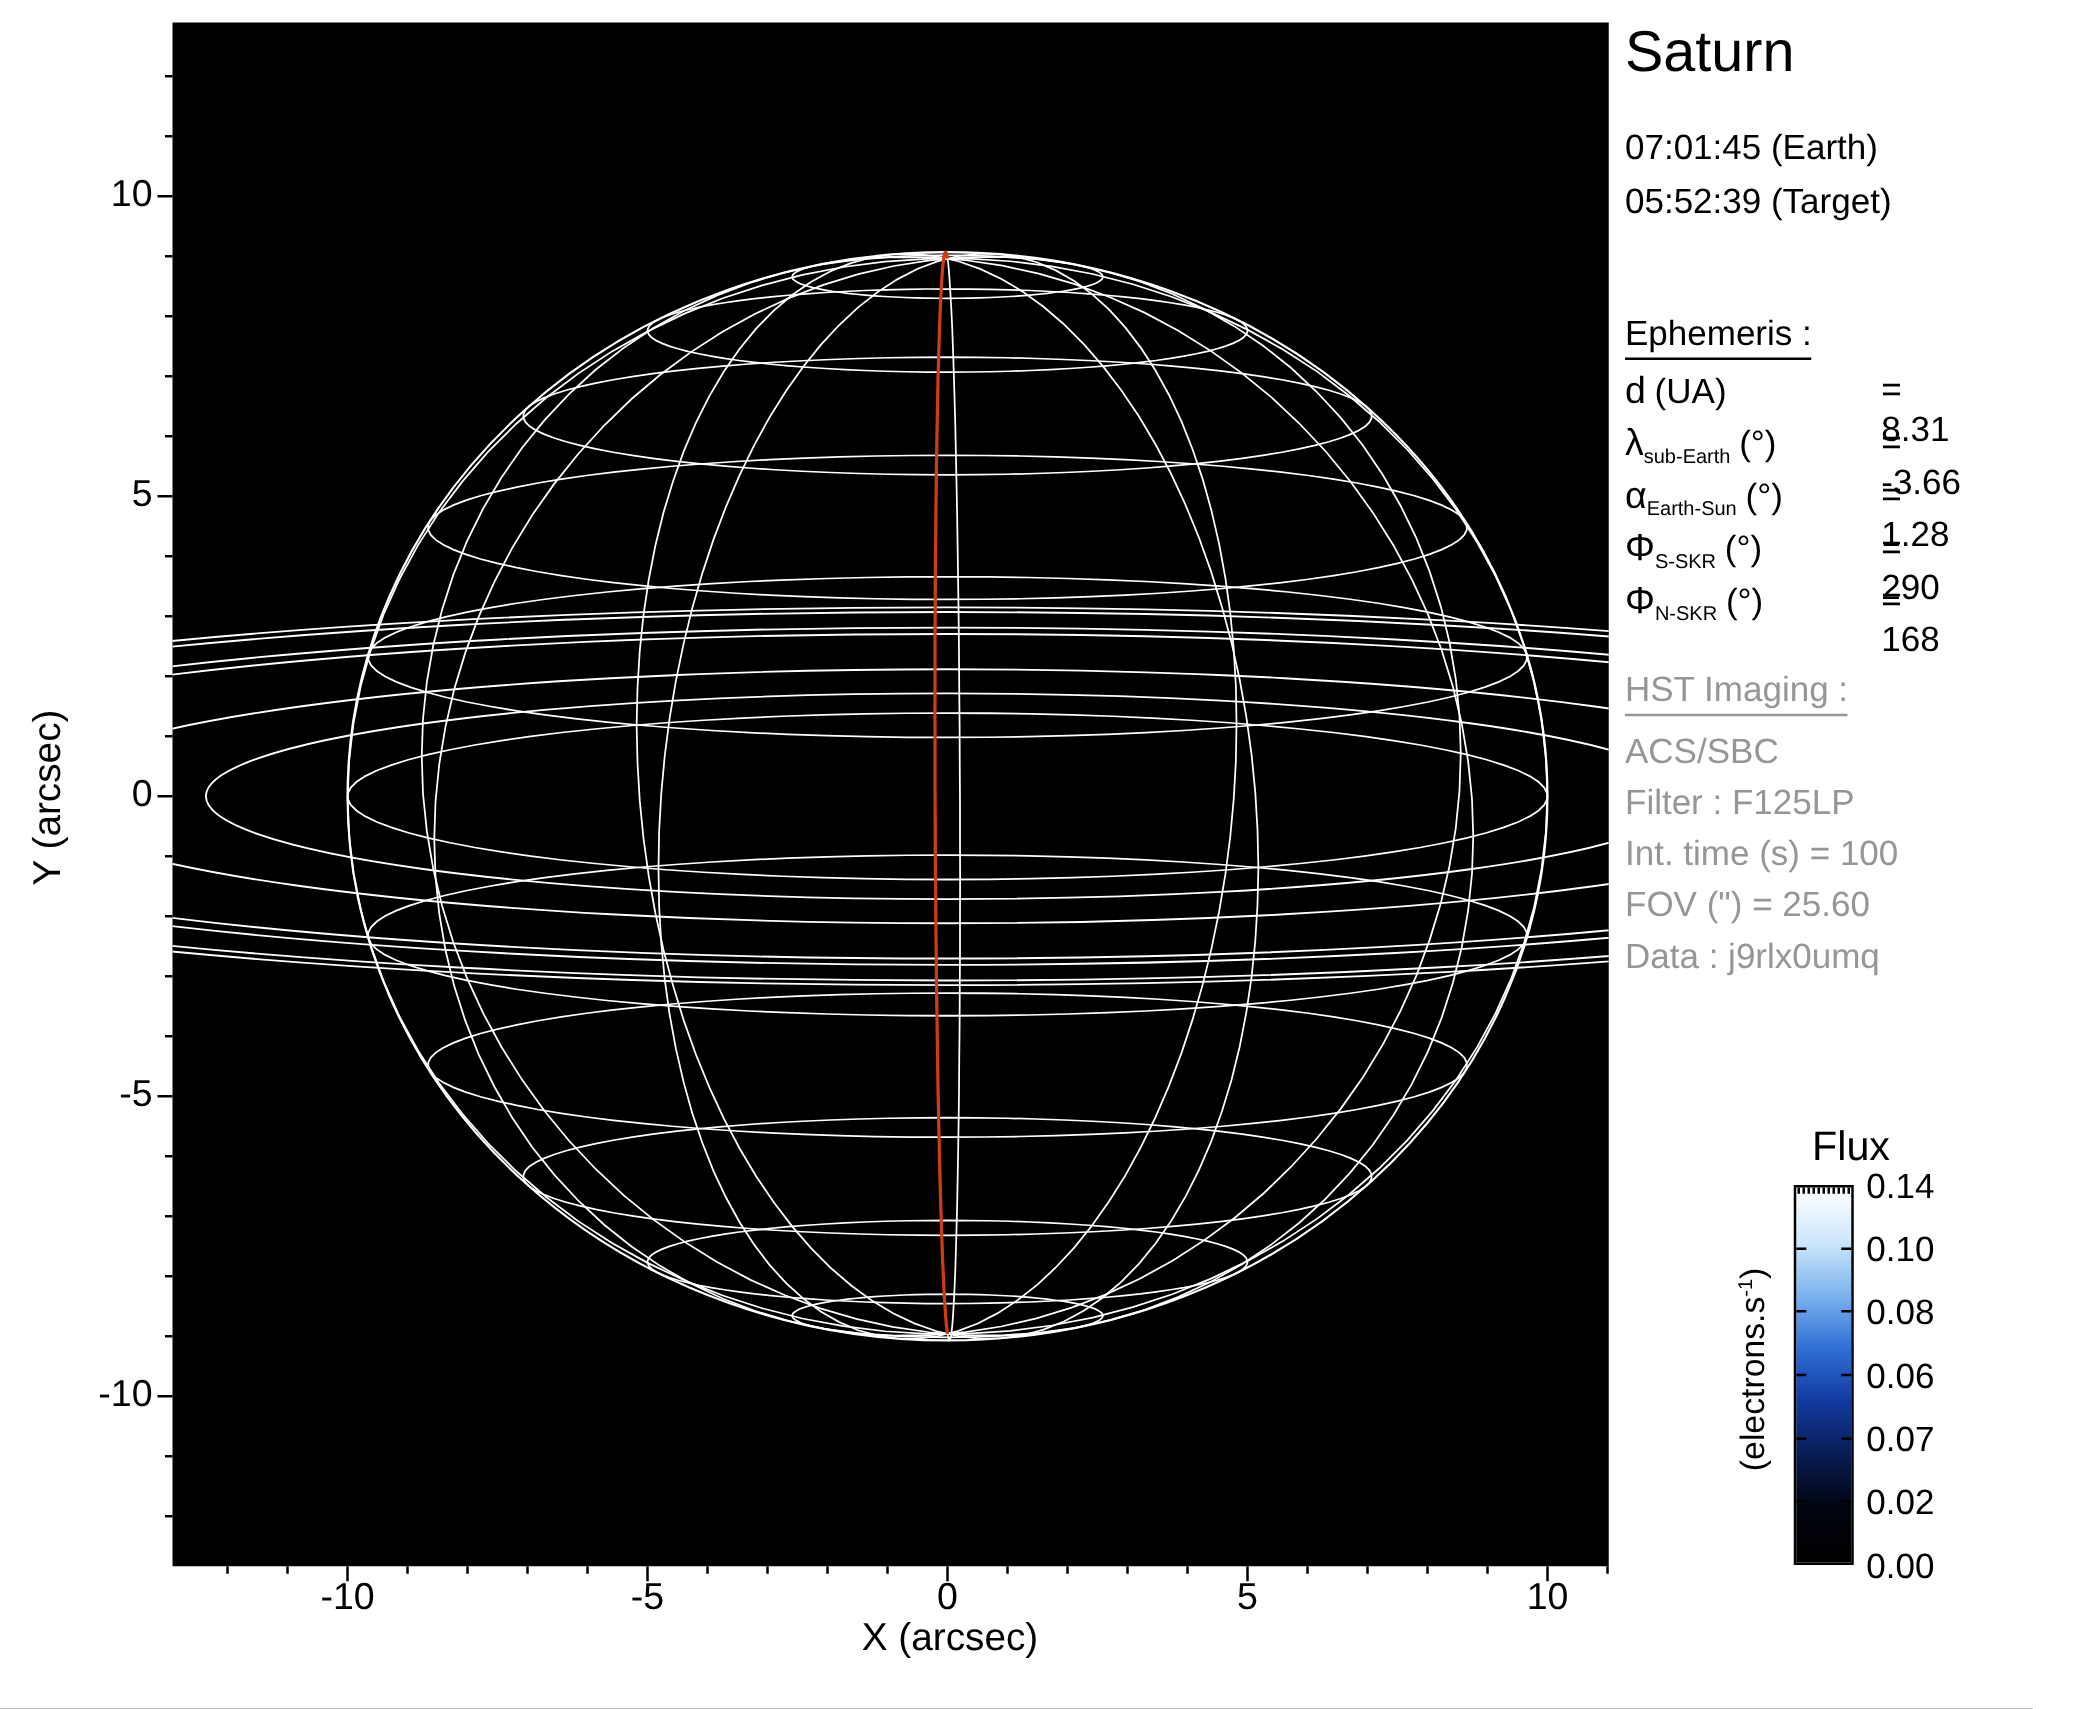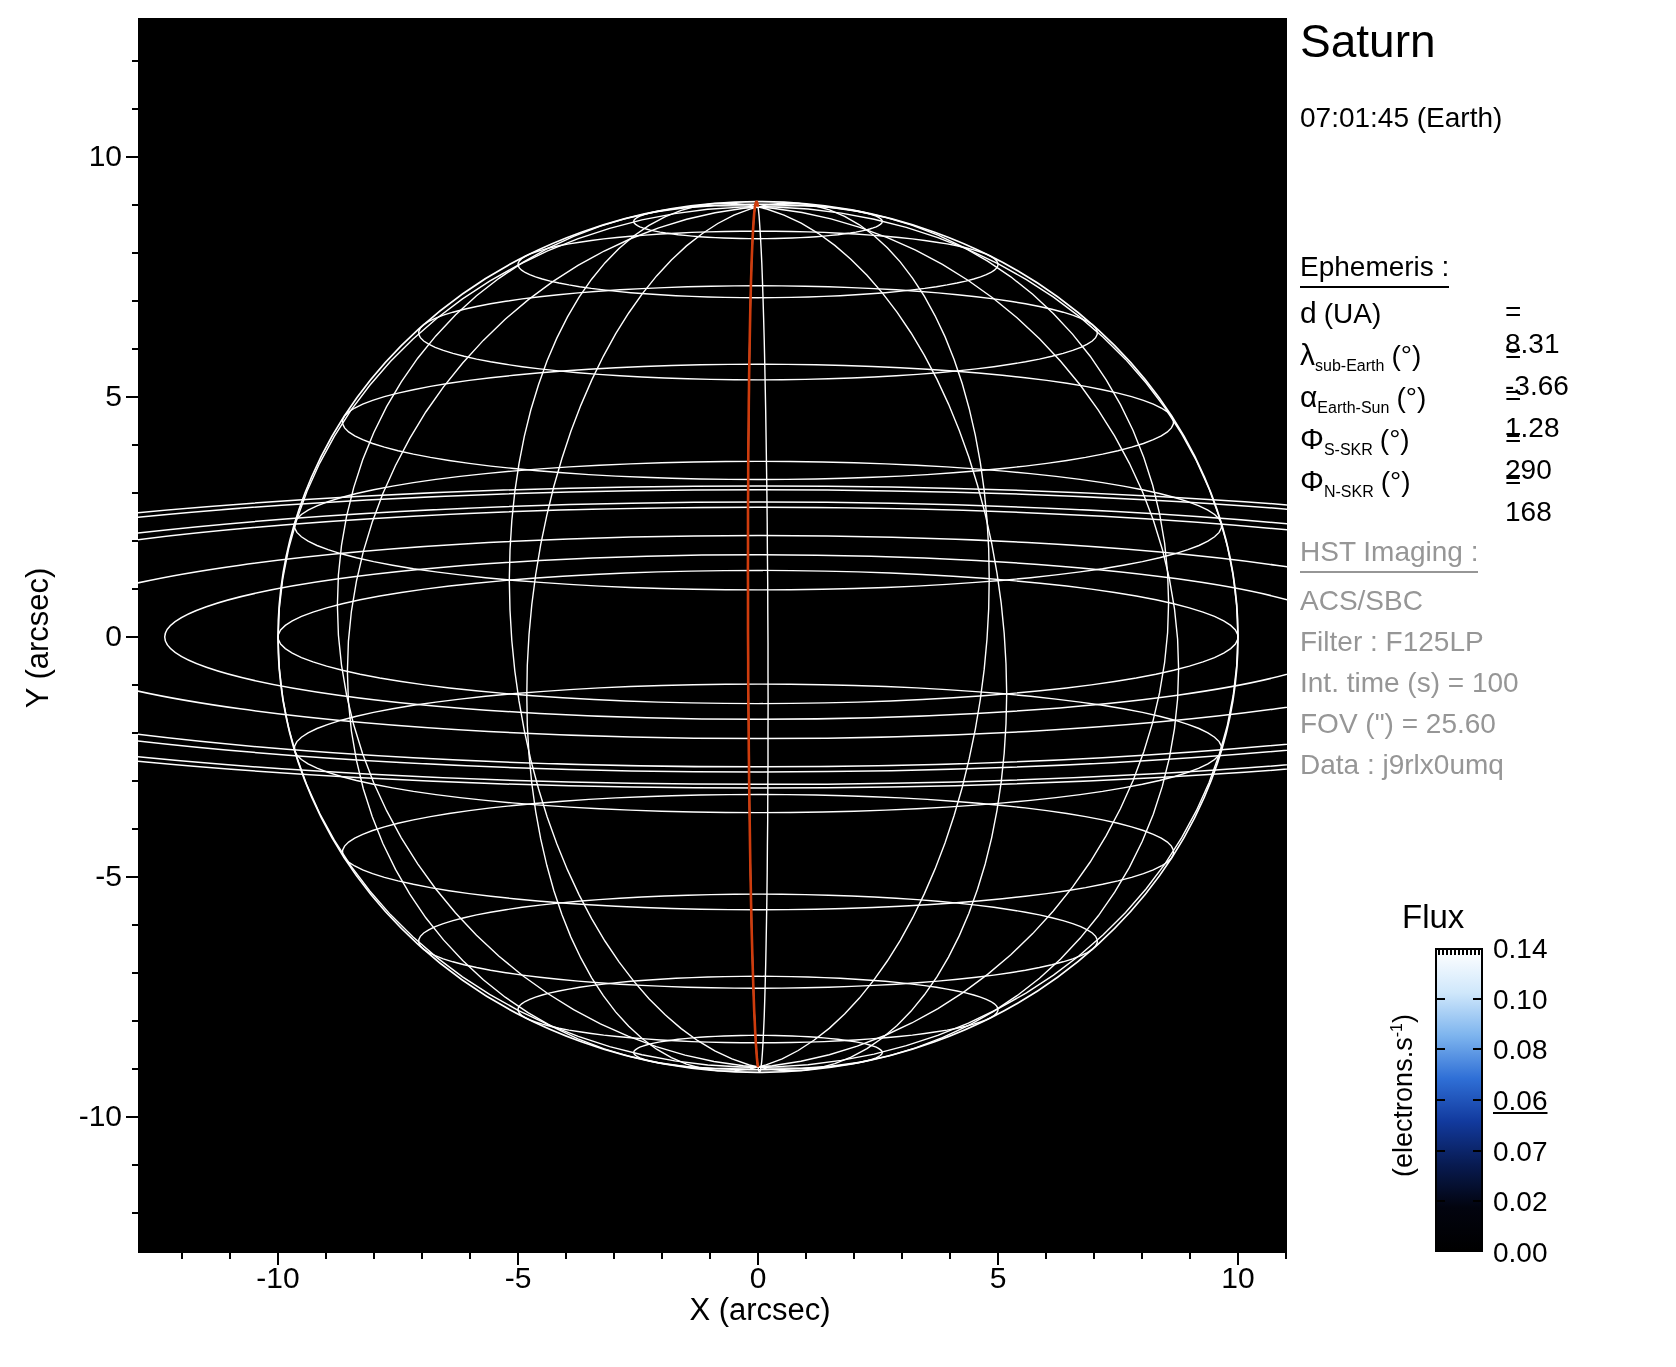--- a/index.html
+++ b/index.html
@@ -33,21 +33,21 @@
   .eph-row { position:relative; height:42px; width:265px; font-size:28px; }
   .eph-row .sym { font-size:30px; }
   .eph-row .sub { font-size:16px; vertical-align:-6px;text-align:right; }
   .eph-row .unit { margin-left:7px; }
   .eph-row .eq { position:absolute; left:205px; top:0; }
   .hst-header {
     position:absolute; left:1300px; top:536px; font-size:28px; color:#969696;
     border-bottom:2px solid #969696; padding-bottom:3px;
   }
   .hst-lines { position:absolute; left:1300px; top:580px; font-size:28px; color:#969696; line-height:41px; }
-  .flux-title { position:absolute; left:1402px; top:898px; width:110px; text-align:left; font-size:33px; }
+  .flux-title { position:absolute; left:1402px; top:898px; width:110px; text-align:right; font-size:33px; }
   .colorbar {
     position:absolute; left:1435px; top:948px; width:48px; height:304px;
     border:2px solid #000;
   }
   .cb-label { position:absolute; left:1493px; font-size:28px; }
   .cb-tick { position:absolute; background:#000; }
   .cb-unit {
     position:absolute; left:1303px; top:1080px; width:200px; text-align:center;
     font-size:27px; transform:rotate(-90deg);
   }
@@ -87,20 +87,21 @@
     </svg>
 </div>
 
 <div class="axis-title-x">X (arcsec)</div>
 <div class="axis-title-y">Y (arcsec)</div>
 
 <div class="page-title">Saturn</div>
 
 <div class="date-block">
   <div>07:01:45 (Earth)</div>
+  <div>05:52:39 (Target)</div>
 </div>
 
 <div class="eph-header">Ephemeris :</div>
 <div class="eph-rows">
   <div class="eph-row">
     <span class="sym">d</span><span class="sub"></span><span class="unit">(UA)</span>
     <span class="eq">= 8.31</span>
   </div>
   <div class="eph-row">
     <span class="sym">λ</span><span class="sub">sub-Earth</span><span class="unit">(°)</span>
@@ -194,21 +195,21 @@
 <div class="tick-label-y" style="left: 32px; top: 619px;">0</div>
 <div class="tick-label-y" style="left: 32px; top: 859px;">-5</div>
 <div class="tick-label-y" style="left: 32px; top: 1099px;">-10</div>
 <div class="cb-label" style="top: 933px;">0.14</div>
 <div class="cb-label" style="top: 983.667px;">0.10</div>
 <div class="cb-tick" style="left: 1437px; top: 997.667px; width: 8px; height: 2px;"></div>
 <div class="cb-tick" style="left: 1473px; top: 997.667px; width: 8px; height: 2px;"></div>
 <div class="cb-label" style="top: 1034.33px;">0.08</div>
 <div class="cb-tick" style="left: 1437px; top: 1048.33px; width: 8px; height: 2px;"></div>
 <div class="cb-tick" style="left: 1473px; top: 1048.33px; width: 8px; height: 2px;"></div>
-<div class="cb-label" style="top: 1085px; text-decoration: underline;">0.06</div>
+<div class="cb-label" style="top: 1085px;">0.06</div>
 <div class="cb-tick" style="left: 1437px; top: 1099px; width: 8px; height: 2px;"></div>
 <div class="cb-tick" style="left: 1473px; top: 1099px; width: 8px; height: 2px;"></div>
 <div class="cb-label" style="top: 1135.67px;">0.07</div>
 <div class="cb-tick" style="left: 1437px; top: 1149.67px; width: 8px; height: 2px;"></div>
 <div class="cb-tick" style="left: 1473px; top: 1149.67px; width: 8px; height: 2px;"></div>
 <div class="cb-label" style="top: 1186.33px;">0.02</div>
 <div class="cb-tick" style="left: 1437px; top: 1200.33px; width: 8px; height: 2px;"></div>
 <div class="cb-tick" style="left: 1473px; top: 1200.33px; width: 8px; height: 2px;"></div>
 <div class="cb-label" style="top: 1237px;">0.00</div>
 <div class="cb-tick" style="left: 1438px; top: 950px; width: 1.5px; height: 5px;"></div>

